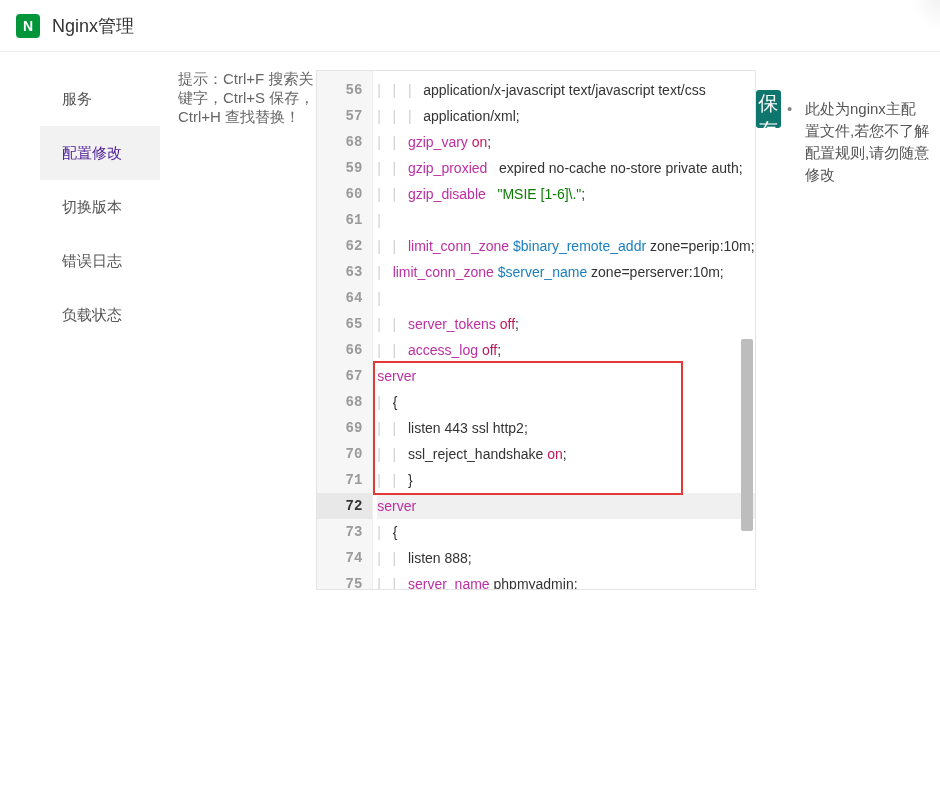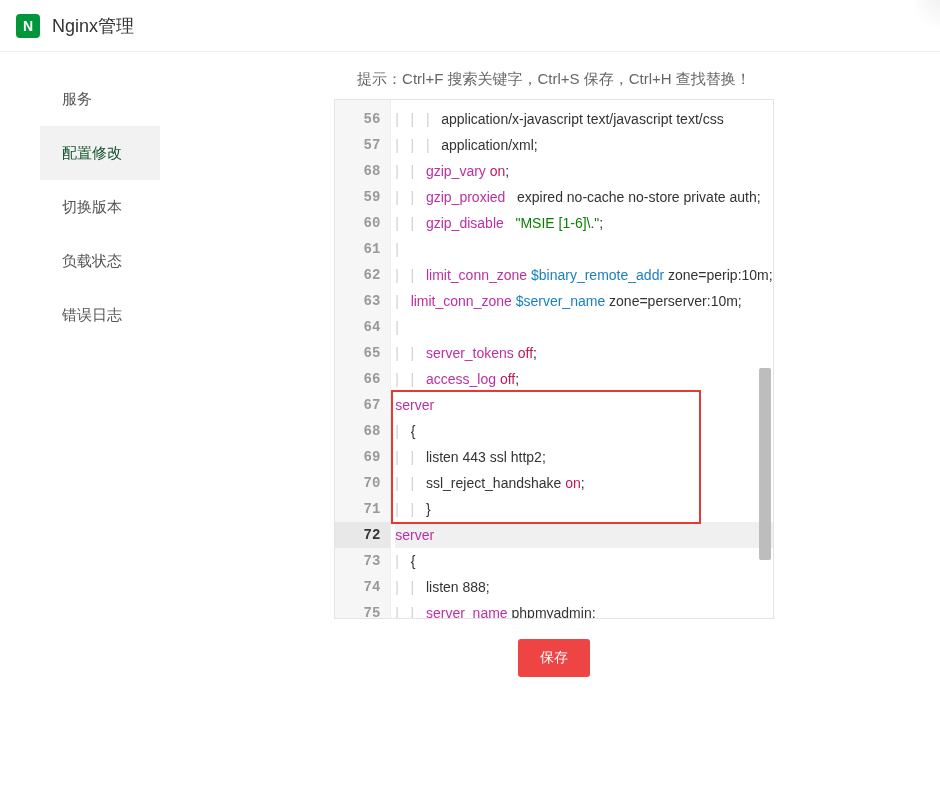--- a/index.html
+++ b/index.html
@@ -4,60 +4,60 @@
 <style>
   * { box-sizing: border-box; margin: 0; padding: 0; }
   html, body { width: 940px; height: 803px; font-family: "Microsoft YaHei", "PingFang SC", Arial, sans-serif; background: #fff; overflow: hidden; color: #333; }
   .root { display: flex; flex-direction: column; width: 940px; height: 803px; }
   .header { display: flex; align-items: center; height: 52px; padding: 0 16px; border-bottom: 1px solid #eee; }
   .logo { width: 24px; height: 24px; border-radius: 4px; background: #009639; display: flex; align-items: center; justify-content: center; margin-right: 12px; color: #fff; font-weight: 700; font-size: 14px; }
   .title { font-size: 18px; color: #333; }
   .body { flex: 1; display: flex; min-height: 0; }
   .sidebar { width: 160px; background: #fff; padding-top: 20px; padding-left: 40px; }
   .nav-item { height: 54px; line-height: 54px; padding-left: 22px; font-size: 15px; color: #555; cursor: pointer; }
-  .nav-item.active { background: #f2f2f2; color: #14532d; }
-  .content { flex: 1; padding: 18px 10px 12px 18px; display: flex; flex-direction: column; min-width: 0; min-height: 0; position: relative; align-items: center; }
+  .nav-item.active { background: #f2f2f2; color: #4c1d95; }
+  .content { flex: 1; padding: 18px 10px 12px 18px; display: flex; flex-direction: row; min-width: 0; min-height: 0; position: relative; }
   .hint { font-size: 15px; color: #666; margin-bottom: 10px; }
   .editor-wrap { position: relative; flex: none; height: 520px; border: 1px solid #e4e4e4; background: #fff; display: flex; min-width: 0; overflow: hidden; }
   .gutter { width: 56px; background: #f6f6f6; border-right: 1px solid #eee; text-align: right; color: #9a9a9a; font-family: Consolas, "Courier New", monospace; font-size: 14px; line-height: 26px; padding: 6px 10px 6px 0; user-select: none; font-weight: bold; }
   .gutter .gl.active { background: #e8e8e8; color: #333; display: block; margin-right: -10px; padding-right: 10px; }
   .code { flex: 1; font-family: Liberation Sans, sans-serif; font-size: 14px; line-height: 26px; padding: 6px 0 6px 4px; white-space: pre; color: #333; position: relative; overflow: hidden; }
   .code .line-row { height: 26px; display: block; position: relative; }
   .code .line-row.active { background: #f0f0f0; }
   .code .line-row .line-content { position: relative; z-index: 2; display: inline; }
   .kw { color: #bd2fa3; }       
   .val { color: #c2185b; }      
   .str { color: #0a7d00; }      
   .var { color: #1a7fbf; }
   .guide { color: #cfcfcf; }
   .highlight-box { position: absolute; border: 2px solid #e53935; z-index: 3; pointer-events: none; }
   .scrollbar-v { position: absolute; right: 2px; top: 2px; bottom: 2px; width: 14px; }
   .scroll-thumb { position: absolute; right: 0; width: 12px; background: #bdbdbd; border-radius: 2px; }
-  .save-btn { margin-top: 20px; width: 72px; height: 38px; background: #ef4444; color: #fff; border: none; border-radius: 3px; font-size: 14px; cursor: pointer; }
+  .save-btn { margin-top: 20px; width: 72px; height: 38px; background: #0f766e; color: #fff; border: none; border-radius: 3px; font-size: 20px; cursor: pointer; }
   .note-list { margin-top: 28px; padding-left: 6px; }
   .note-item { font-size: 15px; color: #555; position: relative; padding-left: 18px; line-height: 22px; }
   .note-item::before { content: "•"; position: absolute; left: 0; top: 0; color: #888; }
   .top-shadow { position: absolute; top: 0; right: 0; width: 30px; height: 30px; background: radial-gradient(circle at top right, rgba(0,0,0,0.05), transparent 70%); }
 </style>
 </head>
 <body>
 
 <div class="root">
   <div class="top-shadow"></div>
   <div class="header">
     <div class="logo">N</div>
     <div class="title">Nginx管理</div>
   </div>
   <div class="body">
     <div class="sidebar" id="sidebar">
         <div class="nav-item">服务</div>
         <div class="nav-item active">配置修改</div>
         <div class="nav-item">切换版本</div>
+        <div class="nav-item">错误日志</div>
         <div class="nav-item">负载状态</div>
-        <div class="nav-item">错误日志</div>
       </div>
     <div class="content">
       <div class="hint">提示：Ctrl+F 搜索关键字，Ctrl+S 保存，Ctrl+H 查找替换！</div>
       <div class="editor-wrap">
         <div class="gutter" id="gutter">
             <div class="gl">56</div>
             <div class="gl">57</div>
             <div class="gl">68</div>
             <div class="gl">59</div>
             <div class="gl">60</div>
@@ -76,15 +76,18 @@
             <div class="gl">73</div>
             <div class="gl">74</div>
             <div class="gl">75</div>
           </div>
         <div class="code" id="code"><span class="line-row"><span class="line-content"><span class="guide">|   |   |   </span><span>application/x-javascript text/javascript text/css</span></span></span><span class="line-row"><span class="line-content"><span class="guide">|   |   |   </span><span>application/xml;</span></span></span><span class="line-row"><span class="line-content"><span class="guide">|   |   </span><span class="kw">gzip_vary</span><span> </span><span class="val">on</span><span>;</span></span></span><span class="line-row"><span class="line-content"><span class="guide">|   |   </span><span class="kw">gzip_proxied</span><span>   expired no-cache no-store private auth;</span></span></span><span class="line-row"><span class="line-content"><span class="guide">|   |   </span><span class="kw">gzip_disable</span><span>   </span><span class="str">"MSIE [1-6]\."</span><span>;</span></span></span><span class="line-row"><span class="line-content"><span class="guide">|</span></span></span><span class="line-row"><span class="line-content"><span class="guide">|   |   </span><span class="kw">limit_conn_zone</span><span> </span><span class="var">$binary_remote_addr</span><span> zone=perip:10m;</span></span></span><span class="line-row"><span class="line-content"><span class="guide">|   </span><span class="kw">limit_conn_zone</span><span> </span><span class="var">$server_name</span><span> zone=perserver:10m;</span></span></span><span class="line-row"><span class="line-content"><span class="guide">|</span></span></span><span class="line-row"><span class="line-content"><span class="guide">|   |   </span><span class="kw">server_tokens</span><span> </span><span class="val">off</span><span>;</span></span></span><span class="line-row"><span class="line-content"><span class="guide">|   |   </span><span class="kw">access_log</span><span> </span><span class="val">off</span><span>;</span></span></span><span class="line-row"><span class="line-content"><span class="kw">server</span></span></span><span class="line-row"><span class="line-content"><span class="guide">|   </span><span>{</span></span></span><span class="line-row"><span class="line-content"><span class="guide">|   |   </span><span>listen 443 ssl http2;</span></span></span><span class="line-row"><span class="line-content"><span class="guide">|   |   </span><span>ssl_reject_handshake </span><span class="val">on</span><span>;</span></span></span><span class="line-row"><span class="line-content"><span class="guide">|   |   </span><span>}</span></span></span><span class="line-row active"><span class="line-content"><span class="kw">server</span></span></span><span class="line-row"><span class="line-content"><span class="guide">|   </span><span>{</span></span></span><span class="line-row"><span class="line-content"><span class="guide">|   |   </span><span>listen 888;</span></span></span><span class="line-row"><span class="line-content"><span class="guide">|   |   </span><span class="kw">server_name</span><span> phpmyadmin;</span></span></span><div class="highlight-box" style="left: 0px; width: 310px; top: 290px; height: 134px;"></div></div>
         <div class="scrollbar-v">
           <div class="scroll-thumb" id="scroll-thumb" style="top: 266px; height: 192px;"></div>
         </div>
       </div>
       <button class="save-btn">保存</button>
+      <div class="note-list">
+        <div class="note-item">此处为nginx主配置文件,若您不了解配置规则,请勿随意修改</div>
+      </div>
     </div>
   </div>
 </div>
 
 </body></html>

